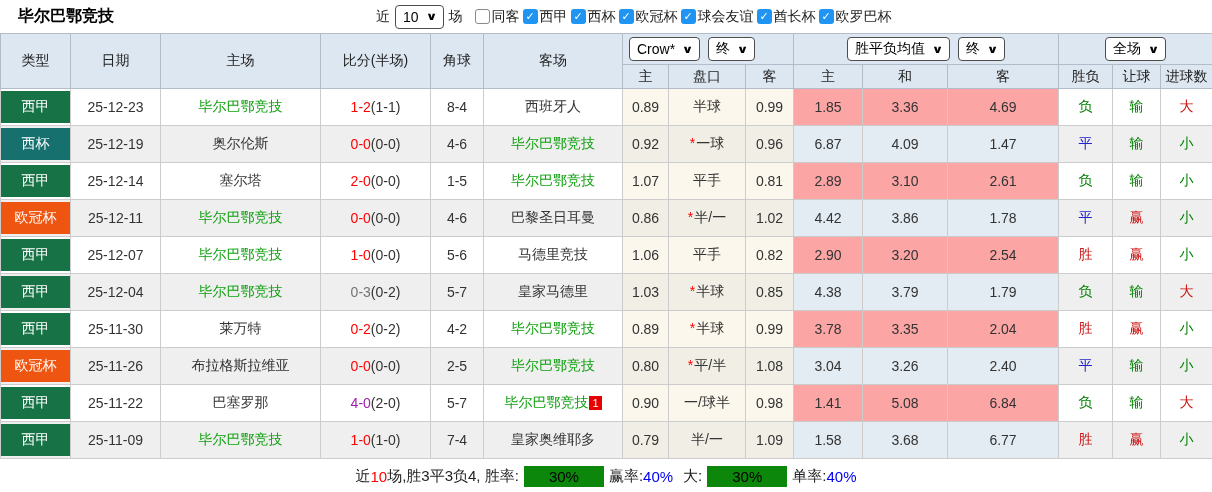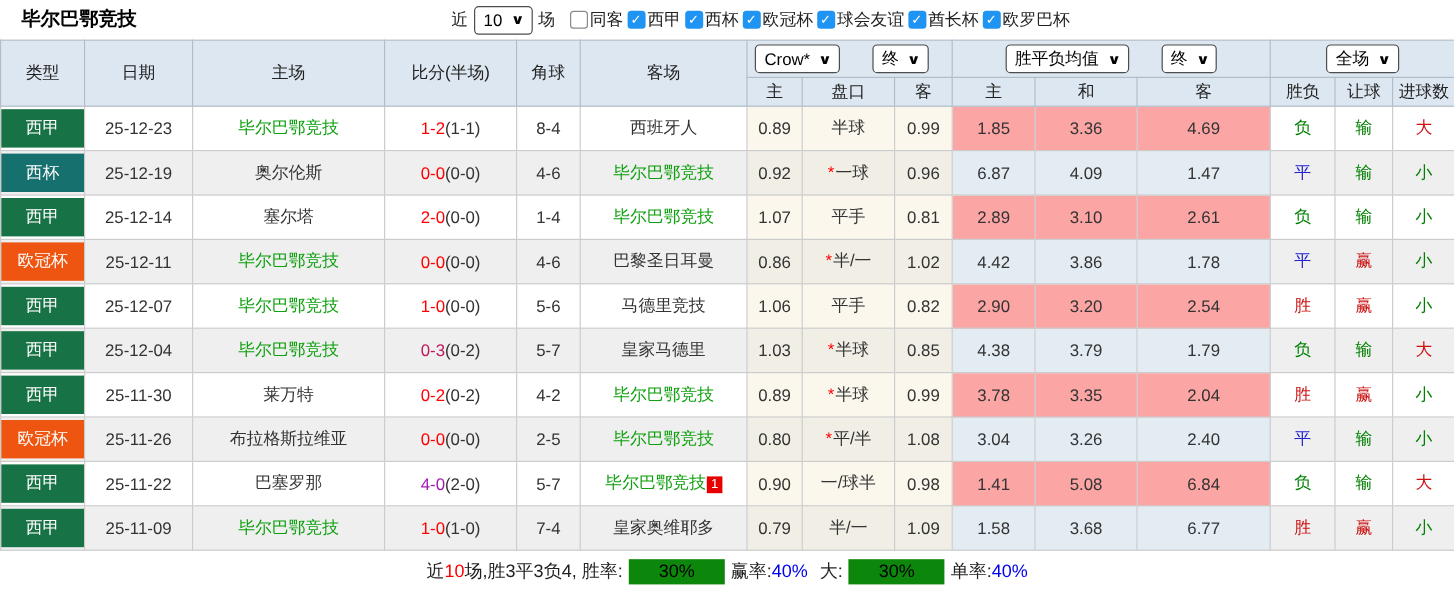--- a/index.html
+++ b/index.html
@@ -16,21 +16,21 @@
   .cb.unchecked { background:#fff; border:1px solid #8a8a8a; border-radius:3px; }
   .sel { display:inline-flex; align-items:center; background:#fff; border:1px solid #4d4d4d; border-radius:4px;
          height:24px; padding:0 7px; font-size:14px; gap:8px; cursor:pointer; color:#000; white-space:nowrap; }
   .chev { font-size:11px; font-weight:bold; transform:scaleX(1.3); }
 
   
   table { border-collapse:collapse; table-layout:fixed; width:1212px;padding-left:33px; }
   thead th { background:#dde7f1; border:1px solid #b2bdc9; font-weight:normal; font-size:14px; color:#222; }
   thead tr.r1 th { height:31px; }
   thead tr.r2 th { height:24px; }
-  .group { display:flex; align-items:center; justify-content:center; gap:27px; }
+  .group { display:flex; align-items:center; justify-content:center; gap:8px; }
   .group.left { justify-content:flex-start; padding-left:6px; }
   tbody td { border:1px solid #ccc; text-align:center; font-size:14px; color:#333; height:37px; padding:0; background:#fff; }
   tr.even td { background:#efefef; }
   td.cream { background:#fbf7ec; }
   tr.even td.cream { background:#f1eee5; }
   td.blue { background:#fca5a5; }
   tr.even td.blue { background:#e3ecf3; }
   td.type-cell { padding:2px 0; }
   .type-badge { height:100%; display:flex; align-items:center; justify-content:center; color:#fff; font-size:14px; }
   .star { color:#f00; margin-right:1px; }
@@ -196,21 +196,21 @@
         <td style="color: rgb(0, 128, 0);">输</td>
         <td style="color: rgb(0, 128, 0);">小</td>
       </tr>
       <tr>
         <td class="type-cell">
           <div class="type-badge" style="background: rgb(23, 114, 69);">西甲</div>
         </td>
         <td>25-12-14</td>
         <td><span>塞尔塔</span></td>
         <td><span style="color: rgb(255, 0, 0);">2-0</span><span>(0-0)</span></td>
-        <td>1-4</td>
+        <td>1-5</td>
         <td><span style="color: rgb(15, 160, 15);">毕尔巴鄂竞技</span></td>
         <td class="cream">1.07</td>
         <td class="cream">平手</td>
         <td class="cream">0.81</td>
         <td class="blue">2.89</td>
         <td class="blue">3.10</td>
         <td class="blue">2.61</td>
         <td style="color: rgb(0, 128, 0);">负</td>
         <td style="color: rgb(0, 128, 0);">输</td>
         <td style="color: rgb(0, 128, 0);">小</td>
@@ -252,21 +252,21 @@
         <td style="color: rgb(204, 17, 17);">胜</td>
         <td style="color: rgb(204, 17, 17);">赢</td>
         <td style="color: rgb(0, 128, 0);">小</td>
       </tr>
       <tr class="even">
         <td class="type-cell">
           <div class="type-badge" style="background: rgb(23, 114, 69);">西甲</div>
         </td>
         <td>25-12-04</td>
         <td><span style="color: rgb(15, 160, 15);">毕尔巴鄂竞技</span></td>
-        <td><span style="color: #be185d;">0-3</span><span>(0-2)</span></td>
+        <td><span style="color: #737373;">0-3</span><span>(0-2)</span></td>
         <td>5-7</td>
         <td><span>皇家马德里</span></td>
         <td class="cream">1.03</td>
         <td class="cream"><span class="star">*</span>半球</td>
         <td class="cream">0.85</td>
         <td class="blue">4.38</td>
         <td class="blue">3.79</td>
         <td class="blue">1.79</td>
         <td style="color: rgb(0, 128, 0);">负</td>
         <td style="color: rgb(0, 128, 0);">输</td>

